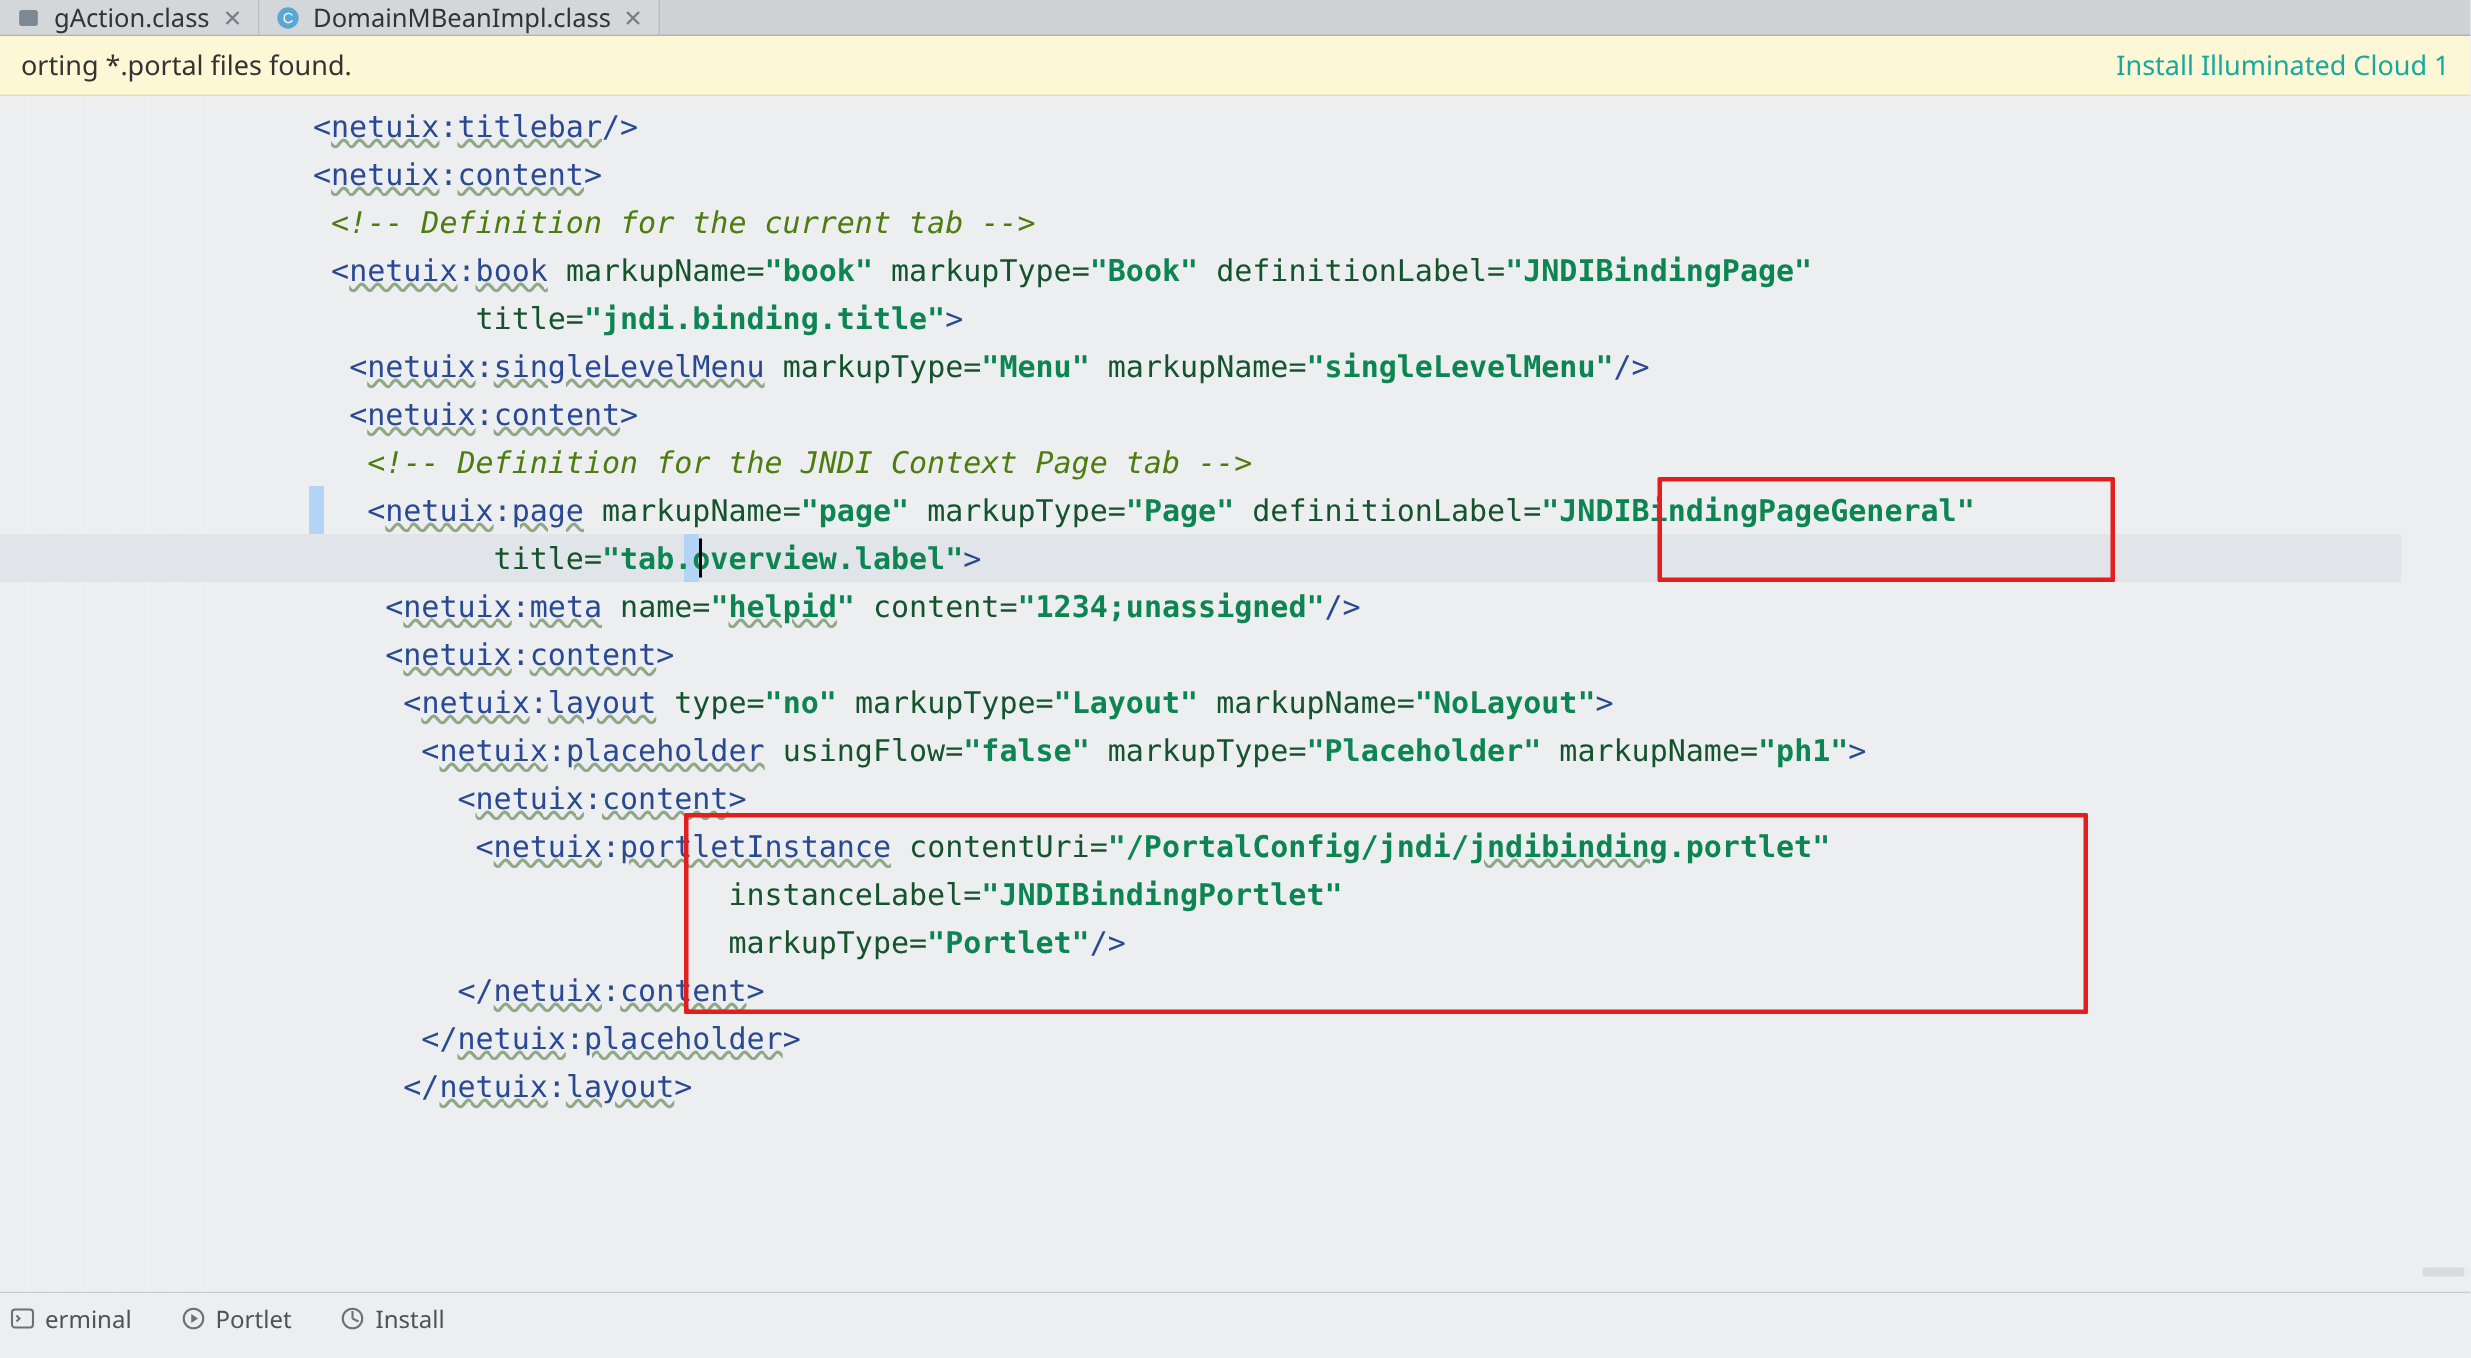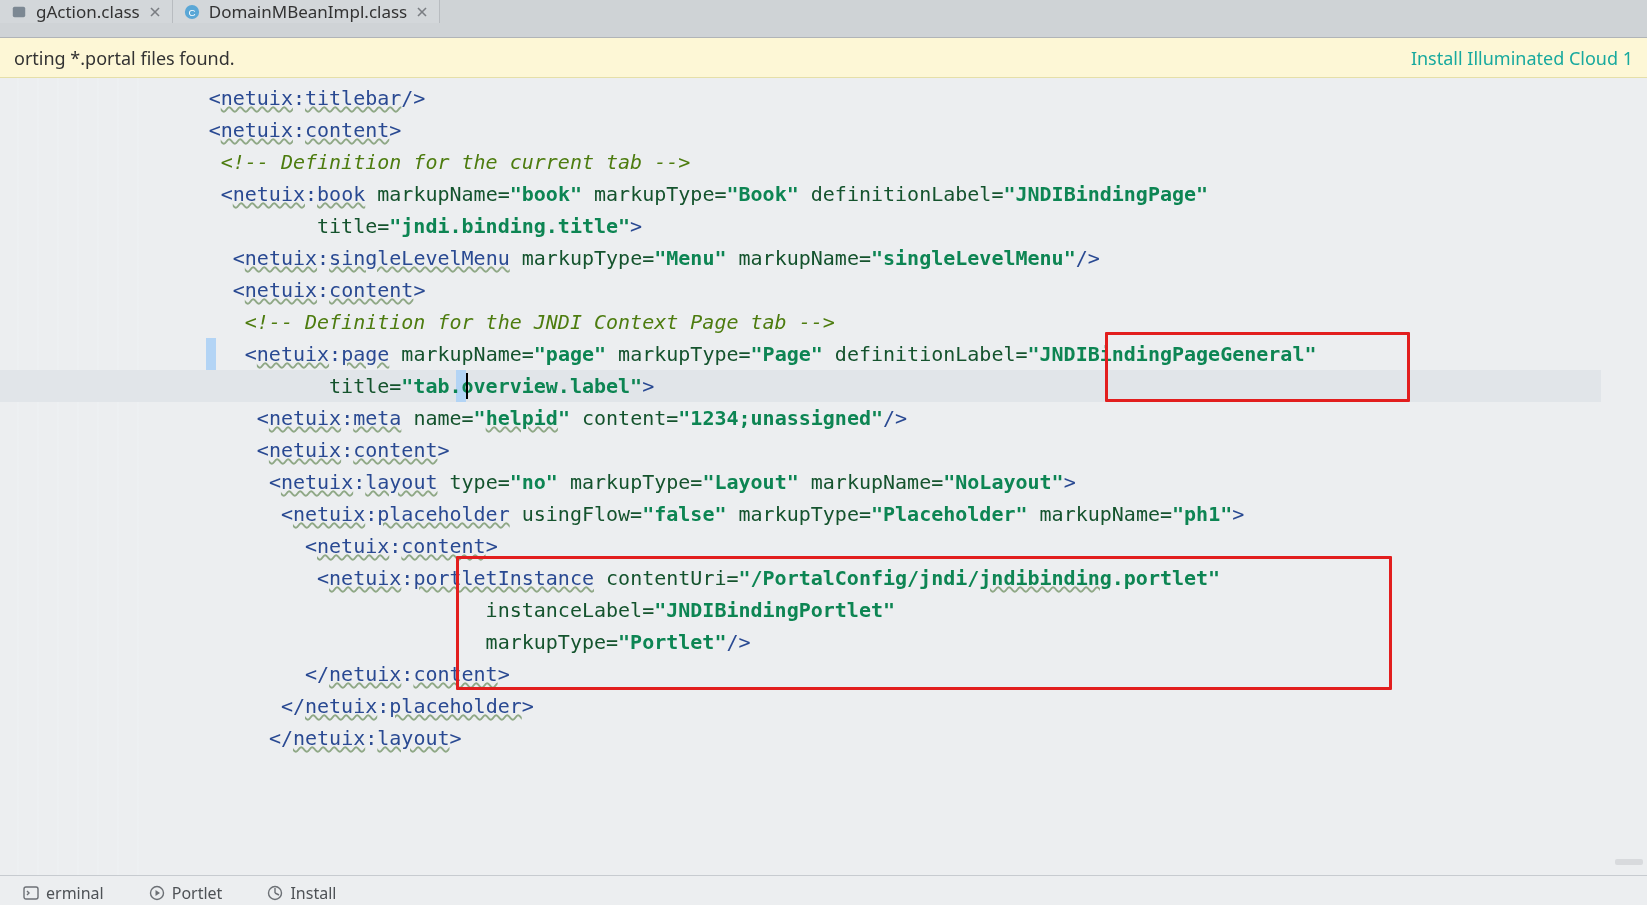--- a/index.html
+++ b/index.html
@@ -6,23 +6,23 @@
   html, body {
     margin: 0; padding: 0;
     font-family: "Segoe UI", "Noto Sans", Arial, sans-serif;
     background: #eceef0;
     height: 100%;
     overflow: hidden;
   }
 
   
   .tabbar {
-    height: 38px;
+    height: 24px;
     display: flex;
-    align-items: flex-start;
+    align-items: center;
     background: #cfd3d6;
     border-bottom: 1px solid #b0b4b8;
     padding-left: 0;
   }
   .tab {
     display: flex;
     align-items: center;
     padding: 0 10px;
     border-right: 1px solid #b8bcc0;
     font-size: 17px;
@@ -154,22 +154,22 @@
     border-radius:2px;
   }
 
   
   .bottombar {
     height:34px;
     background:#eceef0;
     border-top:1px solid #c7cbd0;
     display:flex;
     align-items:center;
-    gap:44px;
-    padding-left:22px;
+    gap:32px;
+    padding-left:6px;
     font-size:16px;
     color:#4e5256;
   }
   .bottom-item { display:flex; align-items:center; gap:6px; cursor:pointer;}
   .bottom-item .ic { width:18px; height:18px; display:inline-flex; align-items:center; justify-content:center; }
 
 </style>
 </head>
 <body>
 

